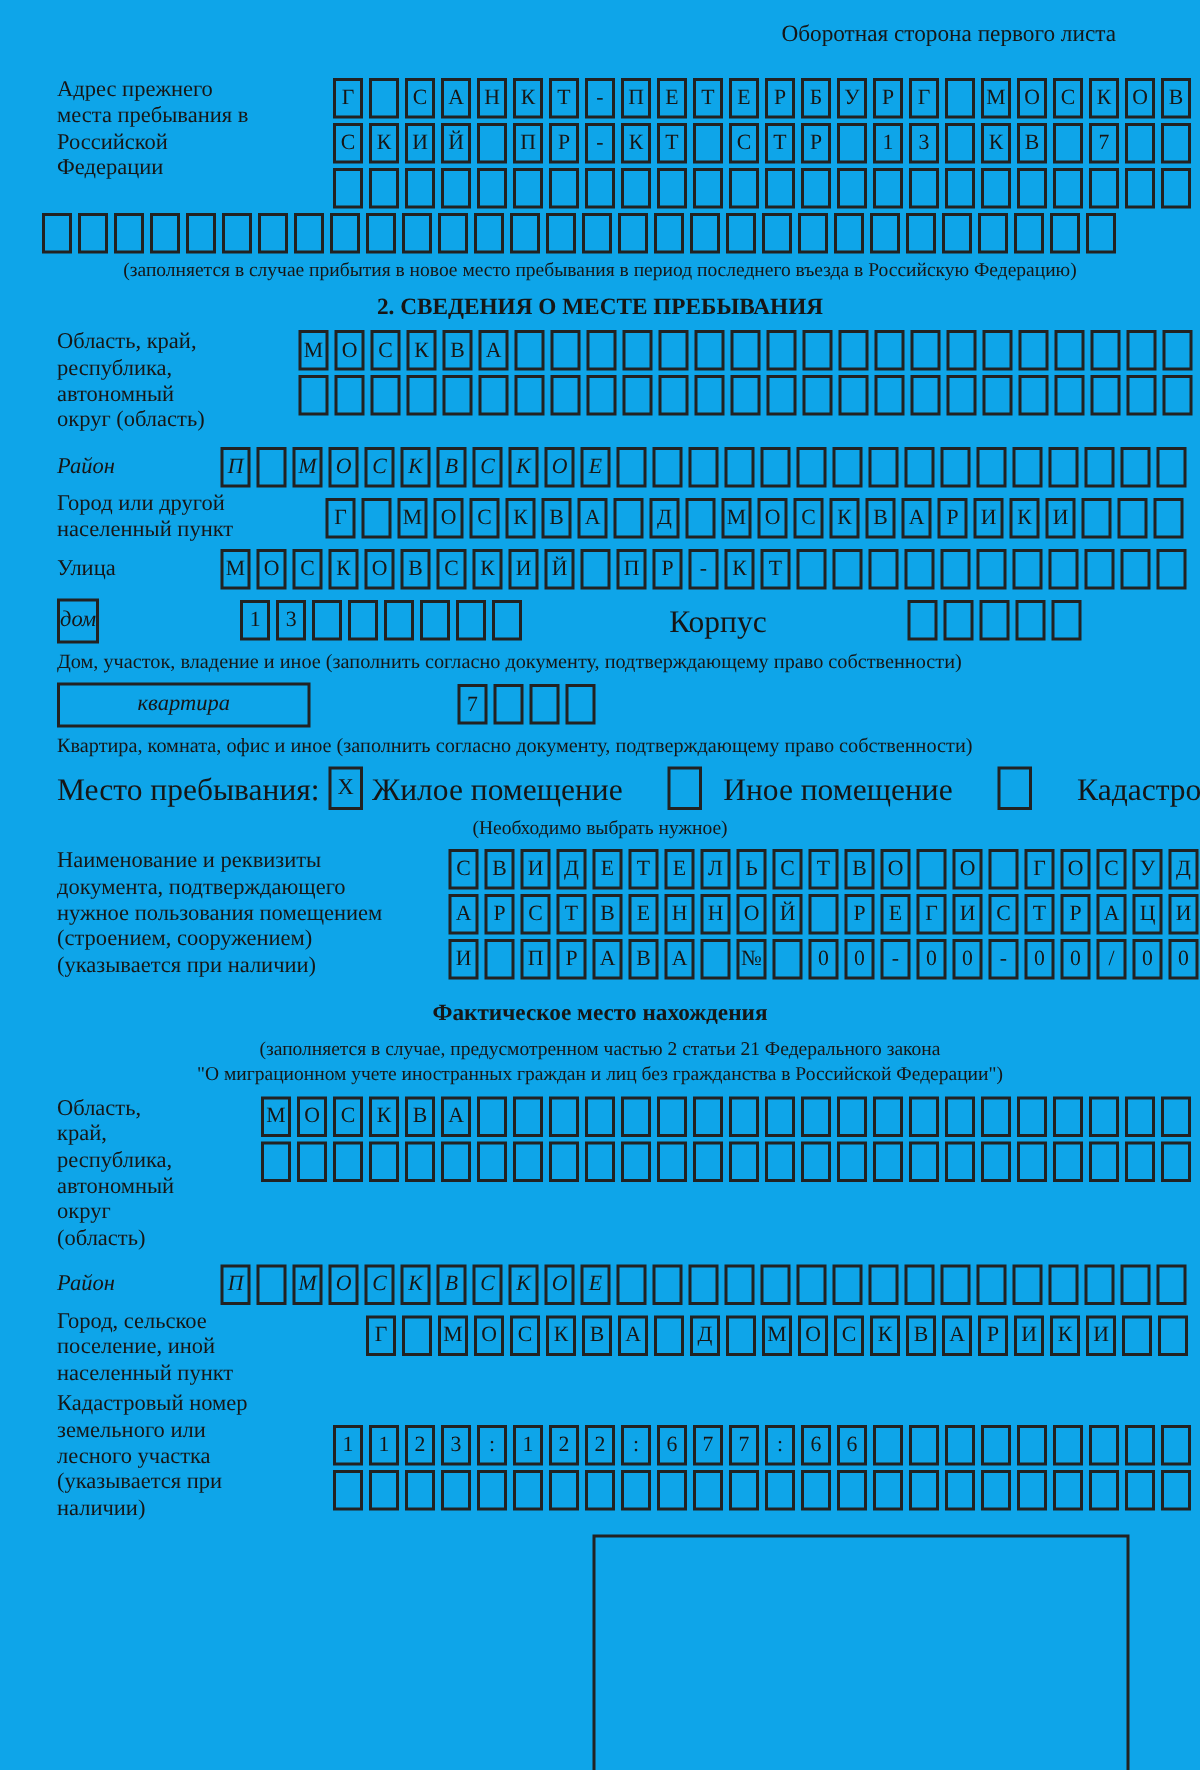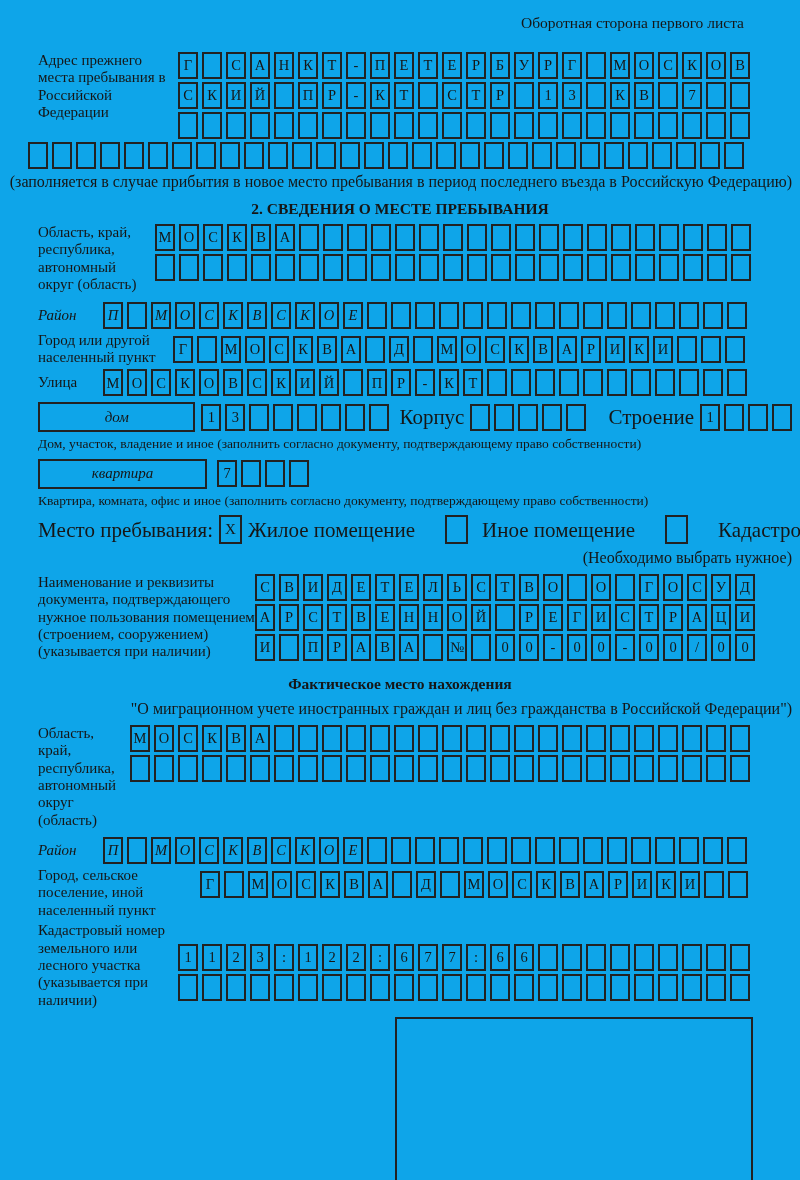--- a/index.html
+++ b/index.html
@@ -13,35 +13,35 @@
     font-family:"Liberation Serif","DejaVu Serif",serif;
     font-size:15px;
     overflow:hidden;
   }
   .header-note{
     text-align:right;
     padding-right:48px;
     font-size:15.5px;
     margin-bottom:20px;
   }
-  .frow{display:flex;align-items:flex-start;}
+  .frow{display:flex;align-items:flex-start;gap:44px;}
   .lbl{flex:0 0 auto;box-sizing:border-box;padding-left:30px;line-height:1.16;font-size:15px;}
   .w95{width:95px;}  .w122{width:122px;} .w147{width:147px;}
   .w165{width:165px;}.w170{width:170px;} .w192{width:192px;} .w247{width:247px;}
   .rows{display:flex;flex-direction:column;gap:3px;}
   .cells{display:flex;gap:4px;}
   .cell{
     flex:0 0 auto;box-sizing:border-box;
     width:20px;height:27px;
     border:2px solid #222;
     display:flex;align-items:center;justify-content:center;
     font-size:14.5px;line-height:1;
   }
   .mt3{margin-top:3px;} .mt6{margin-top:6px;} .mt8{margin-top:8px;font-style:italic;}
-  .note{font-size:16px;text-align:right;margin-top:3px;line-height:1.25;}
+  .note{font-size:13px;text-align:center;margin-top:3px;line-height:1.25;}
   .note-left{font-size:13.5px;margin-top:4px;padding-left:30px;line-height:1.2;}
   .heading{font-weight:bold;text-align:center;font-size:15.5px;margin:8px 0 6px 0;}
   .wide-box{
     box-sizing:border-box;border:2px solid #222;height:30px;
     display:flex;align-items:center;justify-content:center;font-size:15px;font-style:italic;
   }
   .inline-lbl{font-size:21px;line-height:30px;white-space:nowrap;}
   .chk{
     box-sizing:border-box;flex:0 0 auto;
     width:23px;height:29px;border:2px solid #222;
@@ -474,20 +474,21 @@
           <span class="cell">0</span>
           <span class="cell">0</span>
           <span class="cell">/</span>
           <span class="cell">0</span>
           <span class="cell">0</span>
         </div>
     </div>
   </div>
 
   <div class="heading" style="margin-top:14px;">Фактическое место нахождения</div>
+  <div class="note">(заполняется в случае, предусмотренном частью 2 статьи 21 Федерального закона</div>
   <div class="note" style="margin-top:1px;">"О миграционном учете иностранных граждан и лиц без гражданства в Российской Федерации")</div>
 
   <div class="frow mt6">
     <div class="lbl w122">Область, край, республика, автономный округ (область)</div>
     <div class="rows">
       <div class="cells">
           <span class="cell">М</span>
           <span class="cell">О</span>
           <span class="cell">С</span>
           <span class="cell">К</span>

